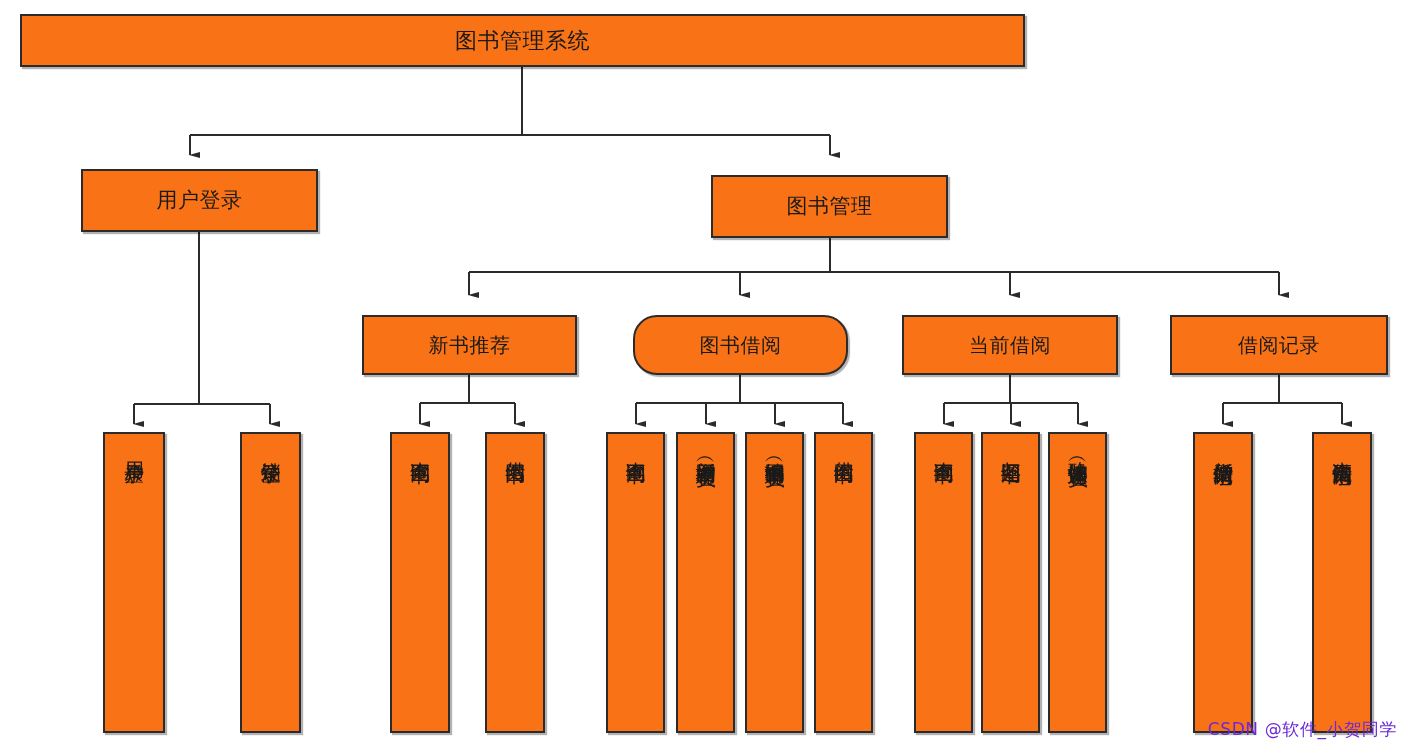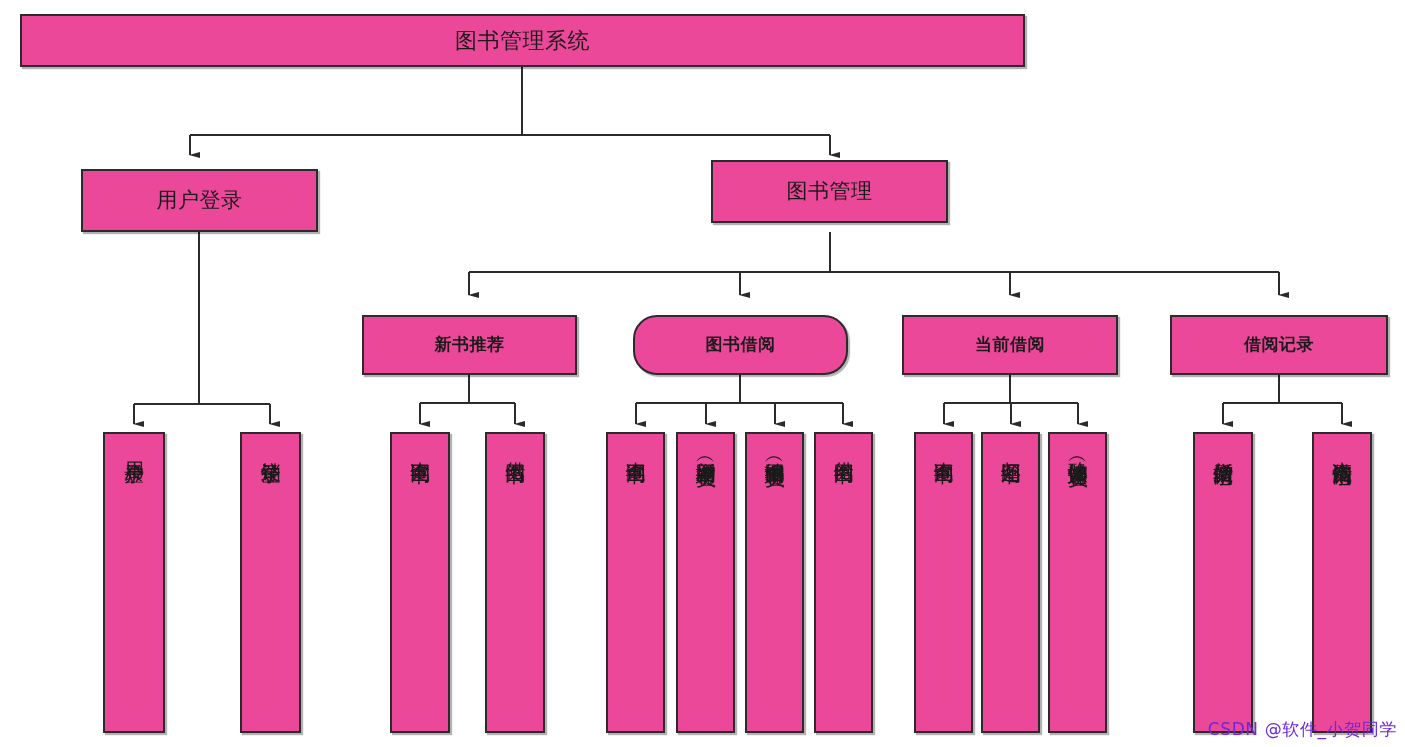--- a/index.html
+++ b/index.html
@@ -23,39 +23,39 @@
     position: absolute;
     left: 0;
     top: 0;
     width: 1405px;
     height: 747px;
     pointer-events: none;
   }
   .node {
     position: absolute;
     box-sizing: border-box;
-    background: #ec4899;
+    background: #f97316;
     border: 2px solid #2b2b2b;
     box-shadow: 2px 2px 1px rgba(0, 0, 0, 0.30);
     display: flex;
     align-items: center;
     justify-content: center;
     z-index: 2;
   }
   .node-label {
     font-size: 21px;
     line-height: 1.05;
     letter-spacing: 0.5px;
     color: #1a1a1a;
     text-align: center;
     white-space: nowrap;
   }
   .node.root .node-label { font-size: 22px; }
   .node.level2 .node-label { font-size: 21px; }
-  .node.level3 .node-label { font-size: 17px; font-weight: bold; }
+  .node.level3 .node-label { font-size: 20px; }
   
   .node.leaf {
     align-items: flex-start;
     justify-content: center;
     padding-top: 12px;
   }
   .node.leaf .node-label {
     writing-mode: vertical-rl;
     text-orientation: upright;
     font-size: 20px;
@@ -131,21 +131,21 @@
     </g>
   </svg>
 
   <div class="node root" style="left:20px; top:14px; width:1005px; height:53px;">
     <span class="node-label">图书管理系统</span>
   </div>
 
   <div class="node level2" style="left:81px; top:169px; width:237px; height:63px;">
     <span class="node-label">用户登录</span>
   </div>
-  <div class="node level2" style="left:711px; top:160px; width:237px; height:63px;">
+  <div class="node level2" style="left:711px; top:175px; width:237px; height:63px;">
     <span class="node-label">图书管理</span>
   </div>
 
   <div class="node level3" style="left:362px; top:315px; width:215px; height:60px;">
     <span class="node-label">新书推荐</span>
   </div>
   <div class="node level3" style="left:633px; top:315px; width:215px; height:60px;border-radius:24px;">
     <span class="node-label">图书借阅</span>
   </div>
   <div class="node level3" style="left:1170px; top:315px; width:218px; height:60px;">

